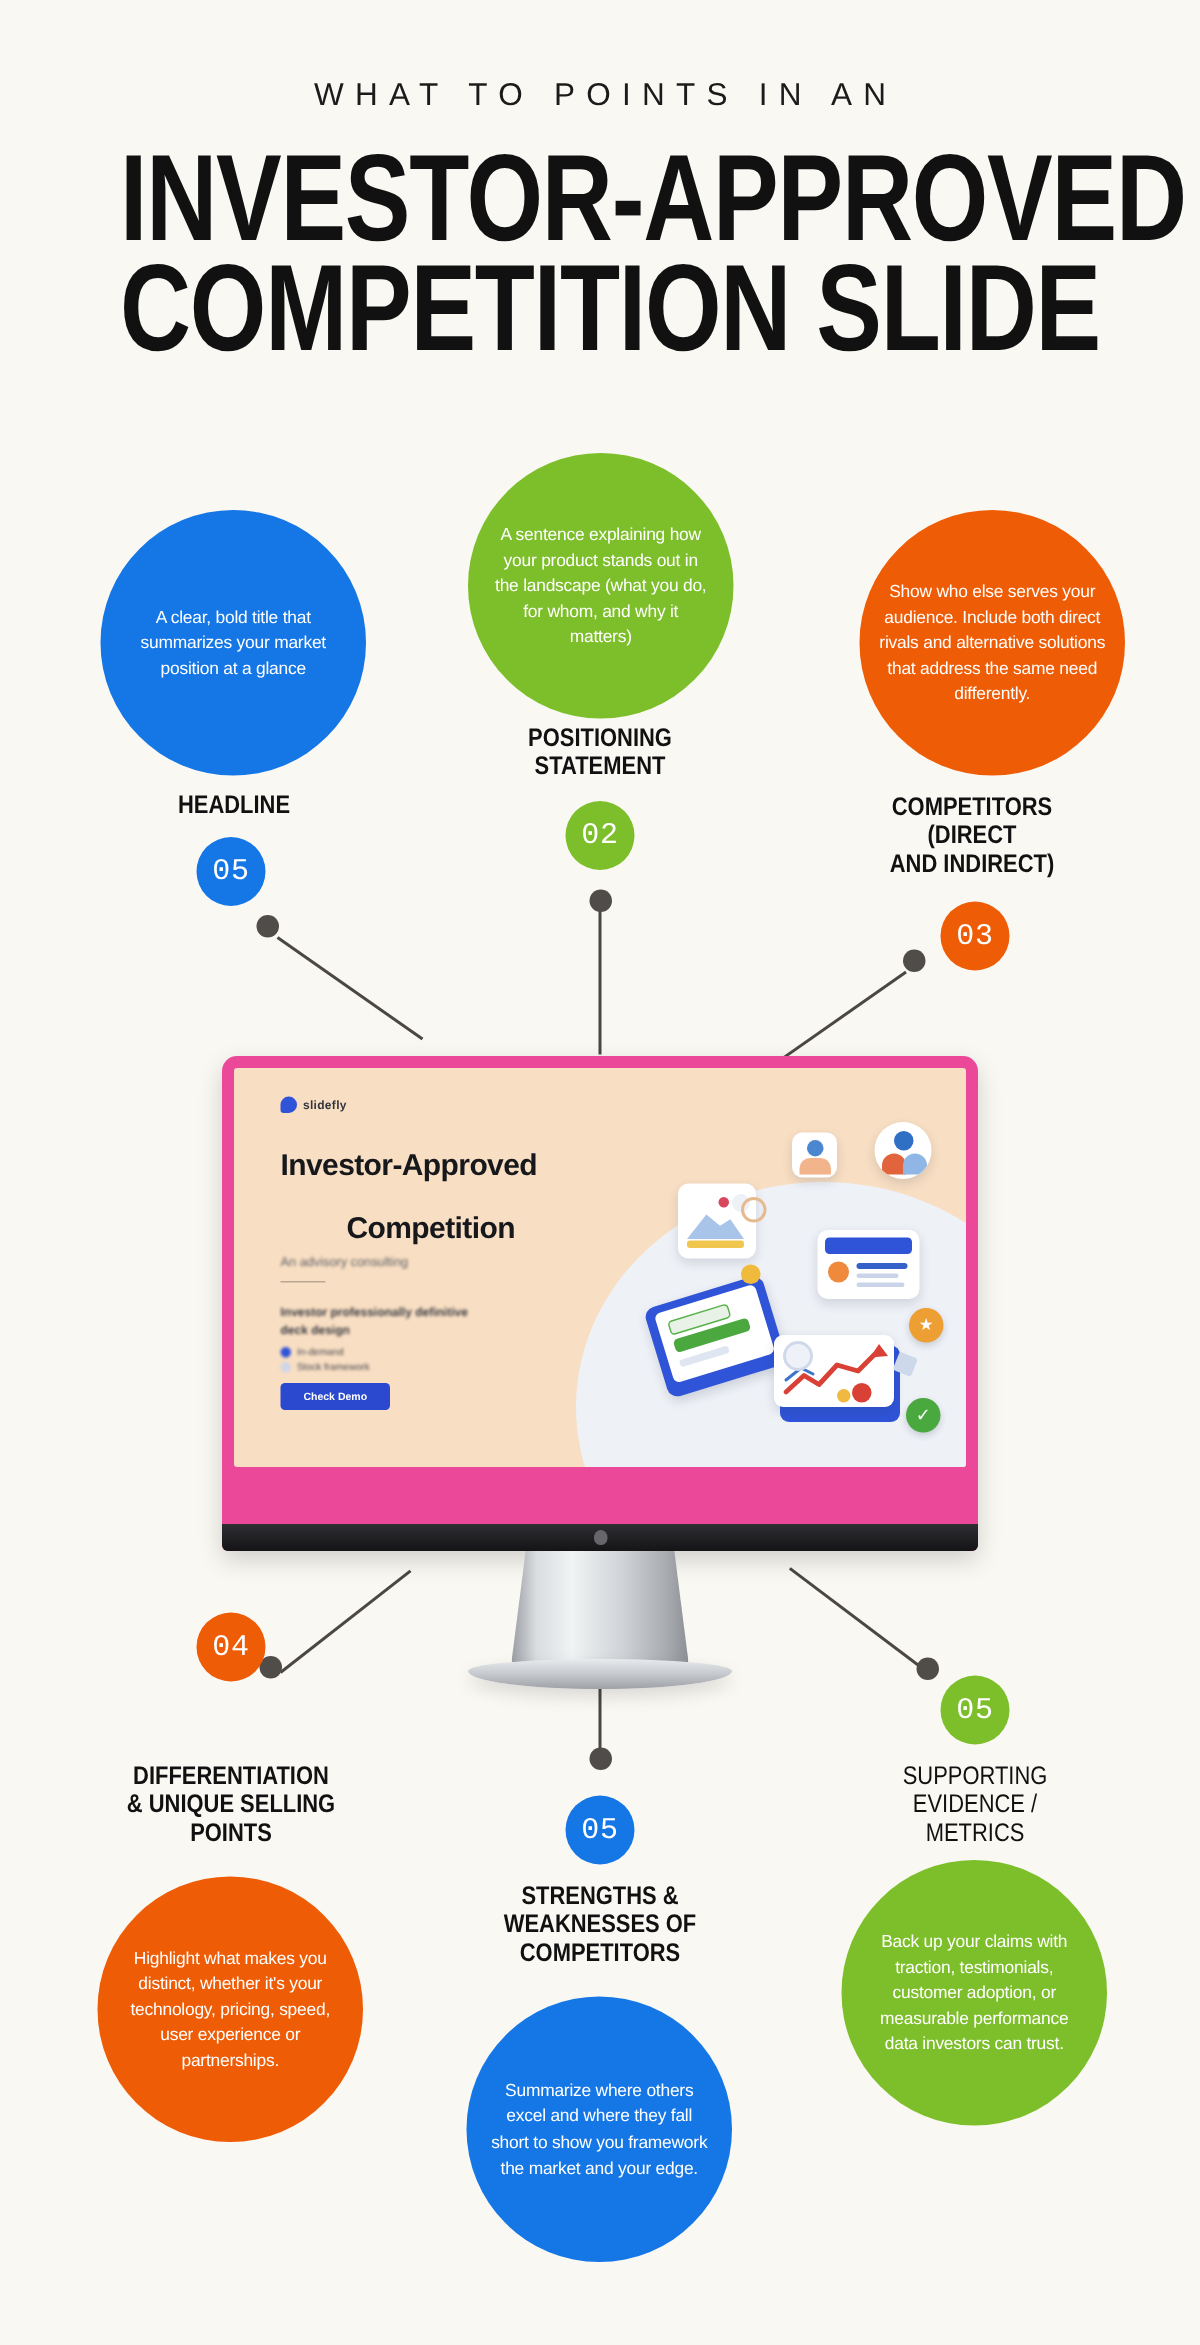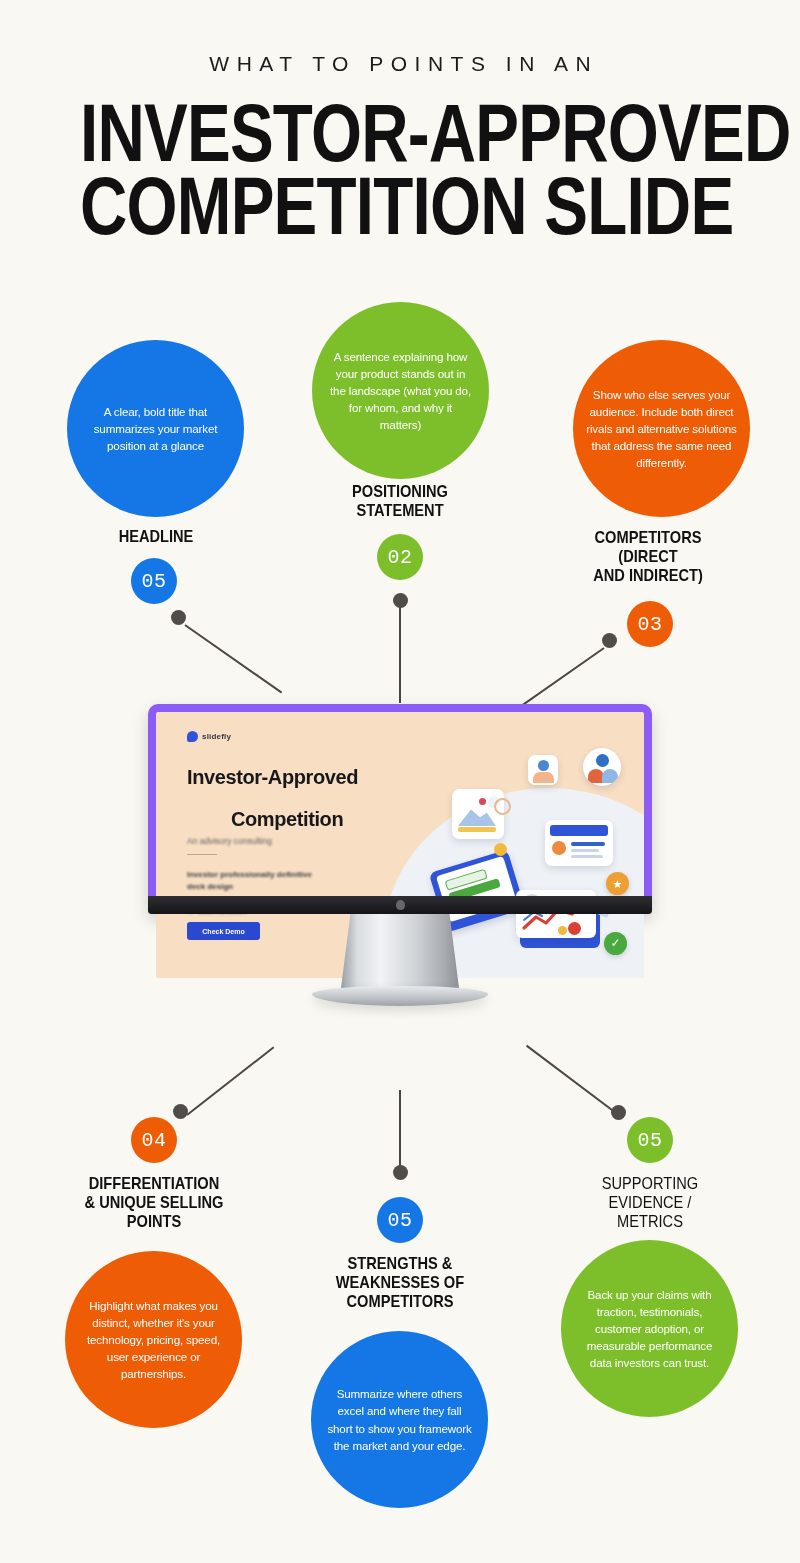--- a/index.html
+++ b/index.html
@@ -129,22 +129,22 @@
   
   #monitor {
     position: absolute;
     left: 148px;
     top: 704px;
     width: 504px;
   }
   #bezel {
     position: relative;
     width: 504px;
-    height: 210px;
-    background: #8b5cf6;
+    height: 330px;
+    background: #ec4899;
     border-radius: 10px 10px 4px 4px;
     box-sizing: border-box;
     padding: 8px 24px 0 8px;
     box-shadow: 0 6px 16px rgba(0,0,0,0.17);
   }
   #screen {
     position: relative;
     width: 488px;
     height: 266px;
     background: #f8dec2;
@@ -423,21 +423,21 @@
       </div>
       <div id="bezel-chin">
         <div id="apple-mark"></div>
       </div>
     </div>
     <div id="stand-neck"></div>
     <div id="stand-base"></div>
   </div>
 
   <div class="node">
-    <div class="num-badge c-orange" style="left:131px; top:1117px; width:46px; height:46px;">04</div>
+    <div class="num-badge c-orange" style="left:131px; top:1075px; width:46px; height:46px;">04</div>
     <div class="node-label" style="left:73px; top:1174px; width:162px;">
       <div>DIFFERENTIATION</div>
       <div>&amp; UNIQUE SELLING</div>
       <div>POINTS</div>
     </div>
     <div class="bubble c-orange" style="left:65px; top:1251px; width:177px; height:177px;">
       <div class="bubble-text">Highlight what makes you distinct, whether it's your technology, pricing, speed, user experience or partnerships.</div>
     </div>
   </div>
 

